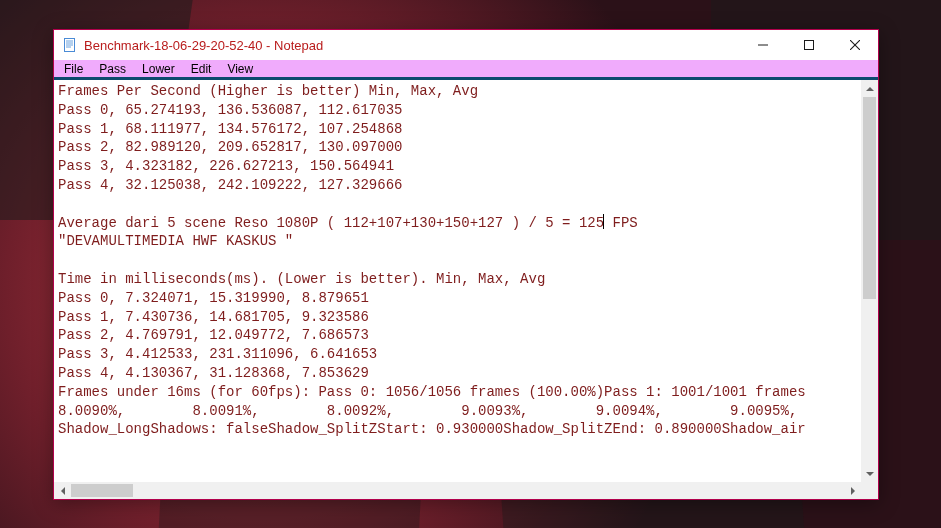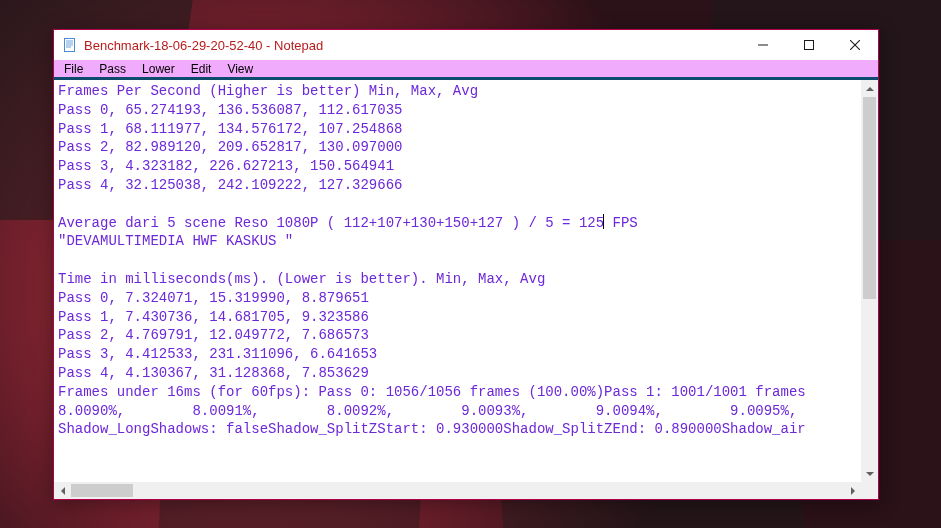--- a/index.html
+++ b/index.html
@@ -82,21 +82,21 @@
   }
   .text-area {
     position: absolute;
     left: 0; top: 0; right: 17px; bottom: 17px;
     padding: 2px 2px 2px 4px;
     font-family: Consolas, "Courier New", monospace;
     font-size: 14px;
     line-height: 18.8px;
     white-space: pre;
     overflow: hidden;
-    color: #6d28d9;
+    color: #7f1d1d;
     letter-spacing: 0;
   }
   .text-area .caret {
     display:inline-block; width:1px; height:15px; background:#000;
     vertical-align:-2px; margin:0 0 0 -1px;
   }
 
   
   .vscroll {
     position: absolute; top: 0; right: 0; bottom: 17px;

